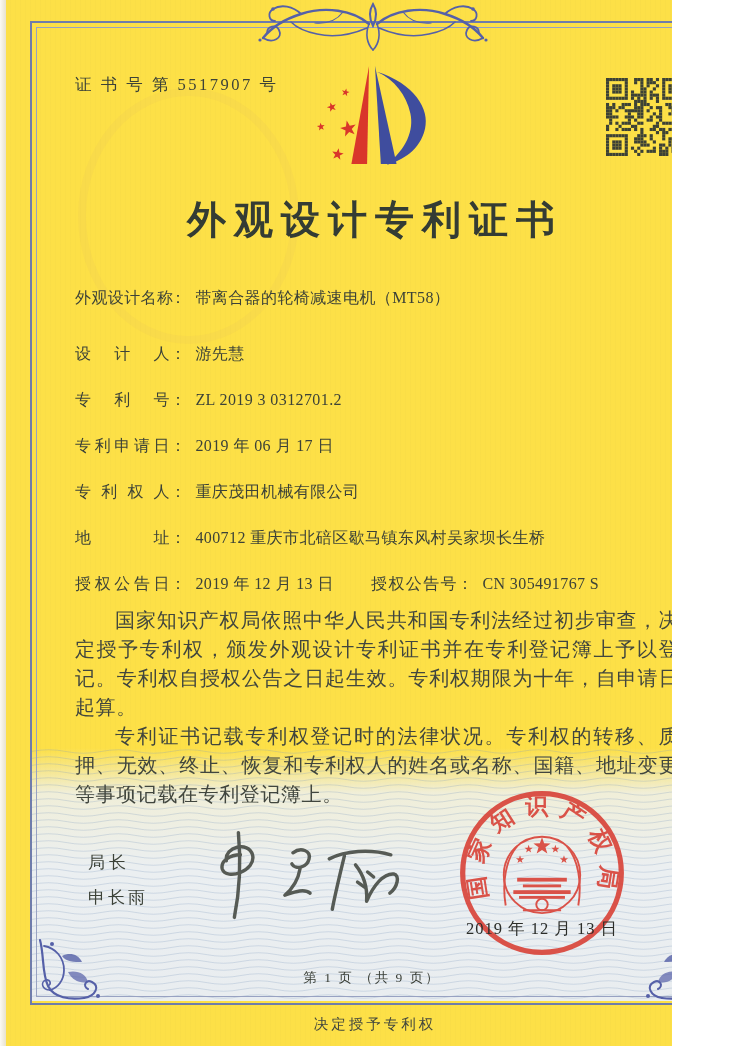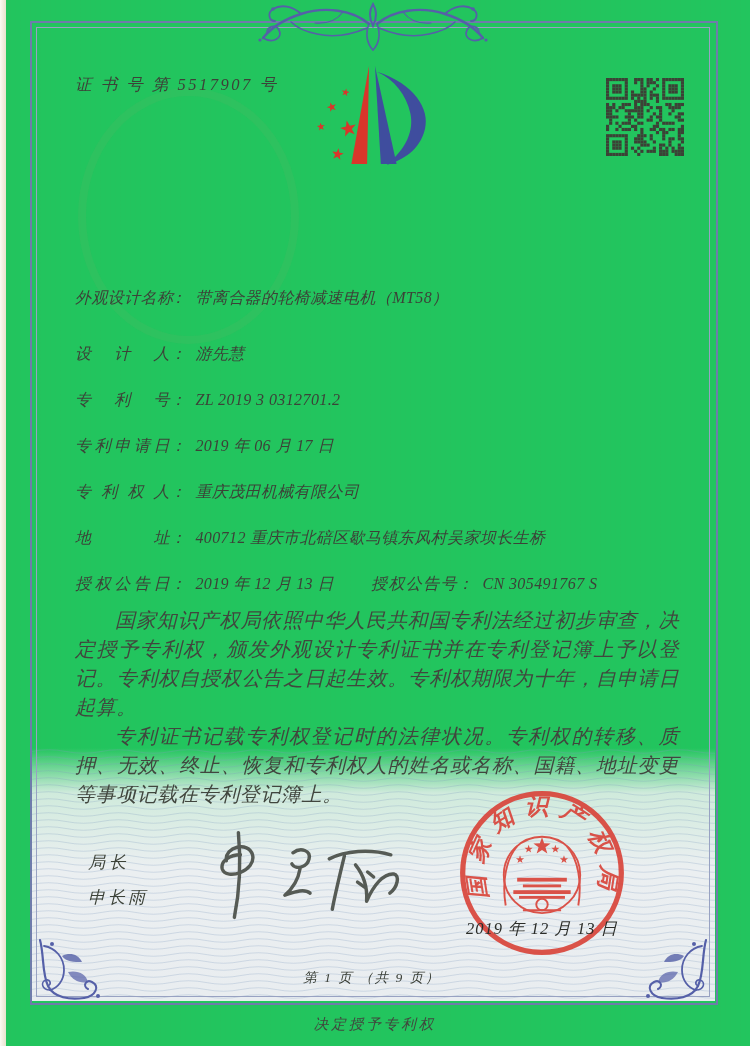--- a/index.html
+++ b/index.html
@@ -1,21 +1,20 @@
 <!DOCTYPE html>
 <html><head>
 <meta charset="utf-8">
 <style>
   html,body{margin:0;padding:0;}
   .page{
-    position:relative;width:750px;height:1046px;overflow:hidden;
-    background:#22c55e;
+    position:relative;width:672px;height:1046px;overflow:hidden;
+    background:#fde047;
     font-family:"Liberation Serif","DejaVu Serif",serif;
     color:#3c4238;
-    font-style:italic;
   }
   .page::before{ 
     content:"";position:absolute;inset:0;
     background:repeating-linear-gradient(90deg,rgba(120,110,70,.025) 0 1px,transparent 1px 5px);
     pointer-events:none;z-index:0;
   }
   .edge-left{position:absolute;left:0;top:0;width:6px;height:100%;
     background:linear-gradient(90deg,#fbfaf4,#e8e2cd);z-index:8;}
   .watermark{position:absolute;left:78px;top:88px;width:205px;height:240px;border-radius:50%;
     border:8px solid rgba(196,158,118,.07);z-index:0;}
@@ -445,20 +444,21 @@
       <rect x="18.72" y="74.88" width="3.12" height="3.12" fill="#3c4136"></rect>
       <rect x="31.20" y="74.88" width="3.12" height="3.12" fill="#3c4136"></rect>
       <rect x="53.04" y="74.88" width="3.12" height="3.12" fill="#3c4136"></rect>
       <rect x="56.16" y="74.88" width="3.12" height="3.12" fill="#3c4136"></rect>
       <rect x="59.28" y="74.88" width="3.12" height="3.12" fill="#3c4136"></rect>
       <rect x="68.64" y="74.88" width="3.12" height="3.12" fill="#3c4136"></rect>
       <rect x="71.76" y="74.88" width="3.12" height="3.12" fill="#3c4136"></rect>
       <rect x="74.88" y="74.88" width="3.12" height="3.12" fill="#3c4136"></rect>
     </svg>
 
+  <div class="title">外观设计专利证书</div>
 
   <div class="frow" style="top:288px">
     <span class="flabel">外观设计名称</span><span class="fcolon">：</span><span class="fvalue">带离合器的轮椅减速电机（MT58）</span>
   </div>
   <div class="frow" style="top:344px">
     <span class="flabel">设计人</span><span class="fcolon">：</span><span class="fvalue">游先慧</span>
   </div>
   <div class="frow" style="top:390px">
     <span class="flabel">专利号</span><span class="fcolon">：</span><span class="fvalue">ZL 2019 3 0312701.2</span>
   </div>

